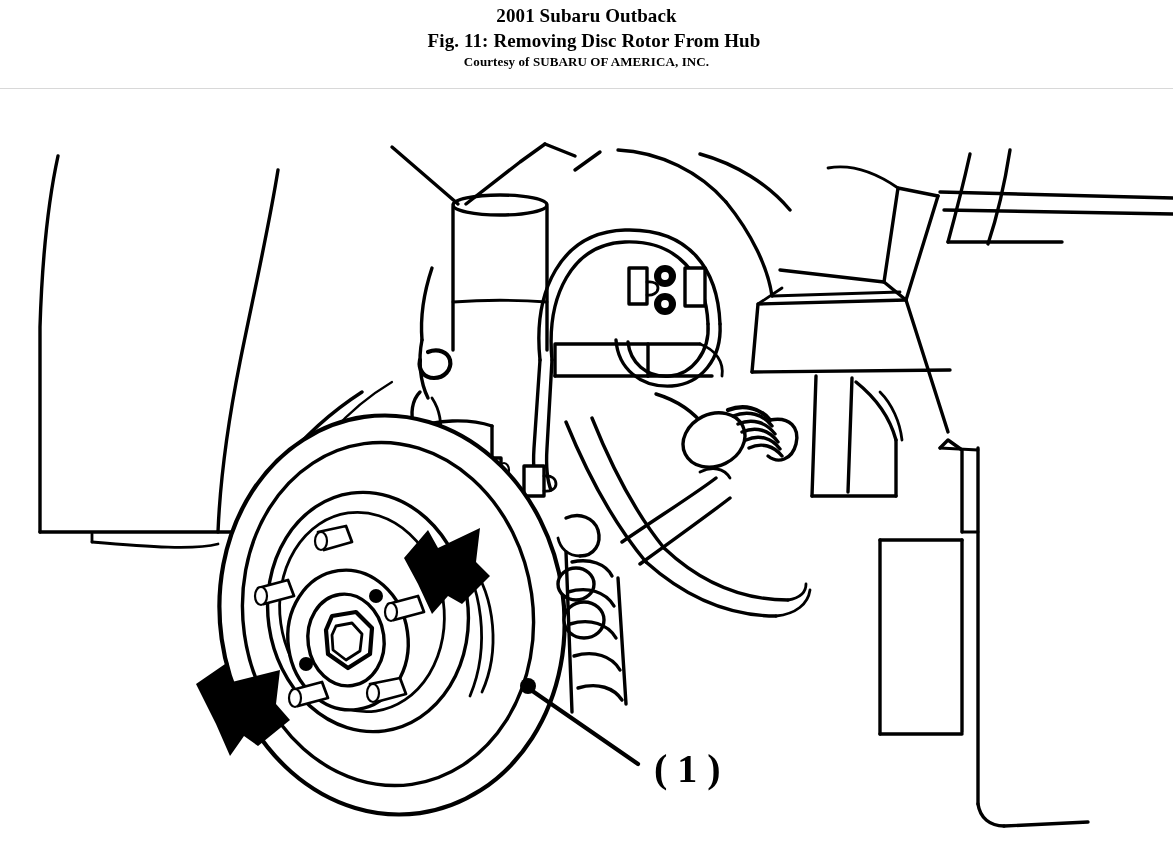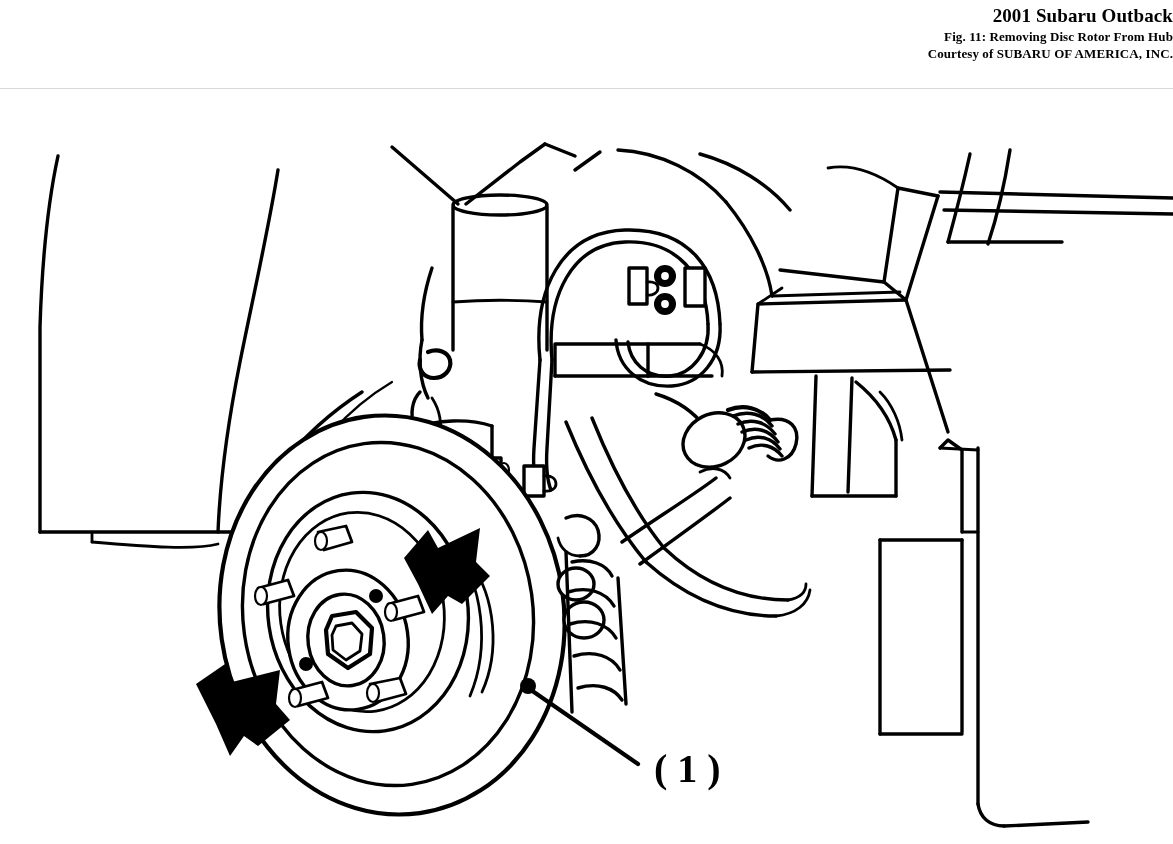--- a/index.html
+++ b/index.html
@@ -21,33 +21,33 @@
     height: 844px;
     background: #ffffff;
   }
   
   #header {
     position: absolute;
     left: 0;
     top: 0;
     width: 1173px;
     height: 89px;
-    text-align: right;
+    text-align: center;
     box-sizing: border-box;
     padding-top: 3px;
   }
   .hdr-line {
     font-family: "Liberation Serif", "DejaVu Serif", serif;
     font-weight: bold;
     color: #000000;
     line-height: 1.32;
     letter-spacing: 0.1px;
   }
   #hdr-title   { font-size: 19px; }
-  #hdr-figure  { font-size: 13px; margin-left: 15px; }
+  #hdr-figure  { font-size: 19px; margin-left: 15px; }
   #hdr-courtesy{ font-size: 13px; }
   #header-rule {
     position: absolute;
     left: 0;
     top: 88px;
     width: 1173px;
     height: 1px;
     background: #d8d8d8;
   }
   

